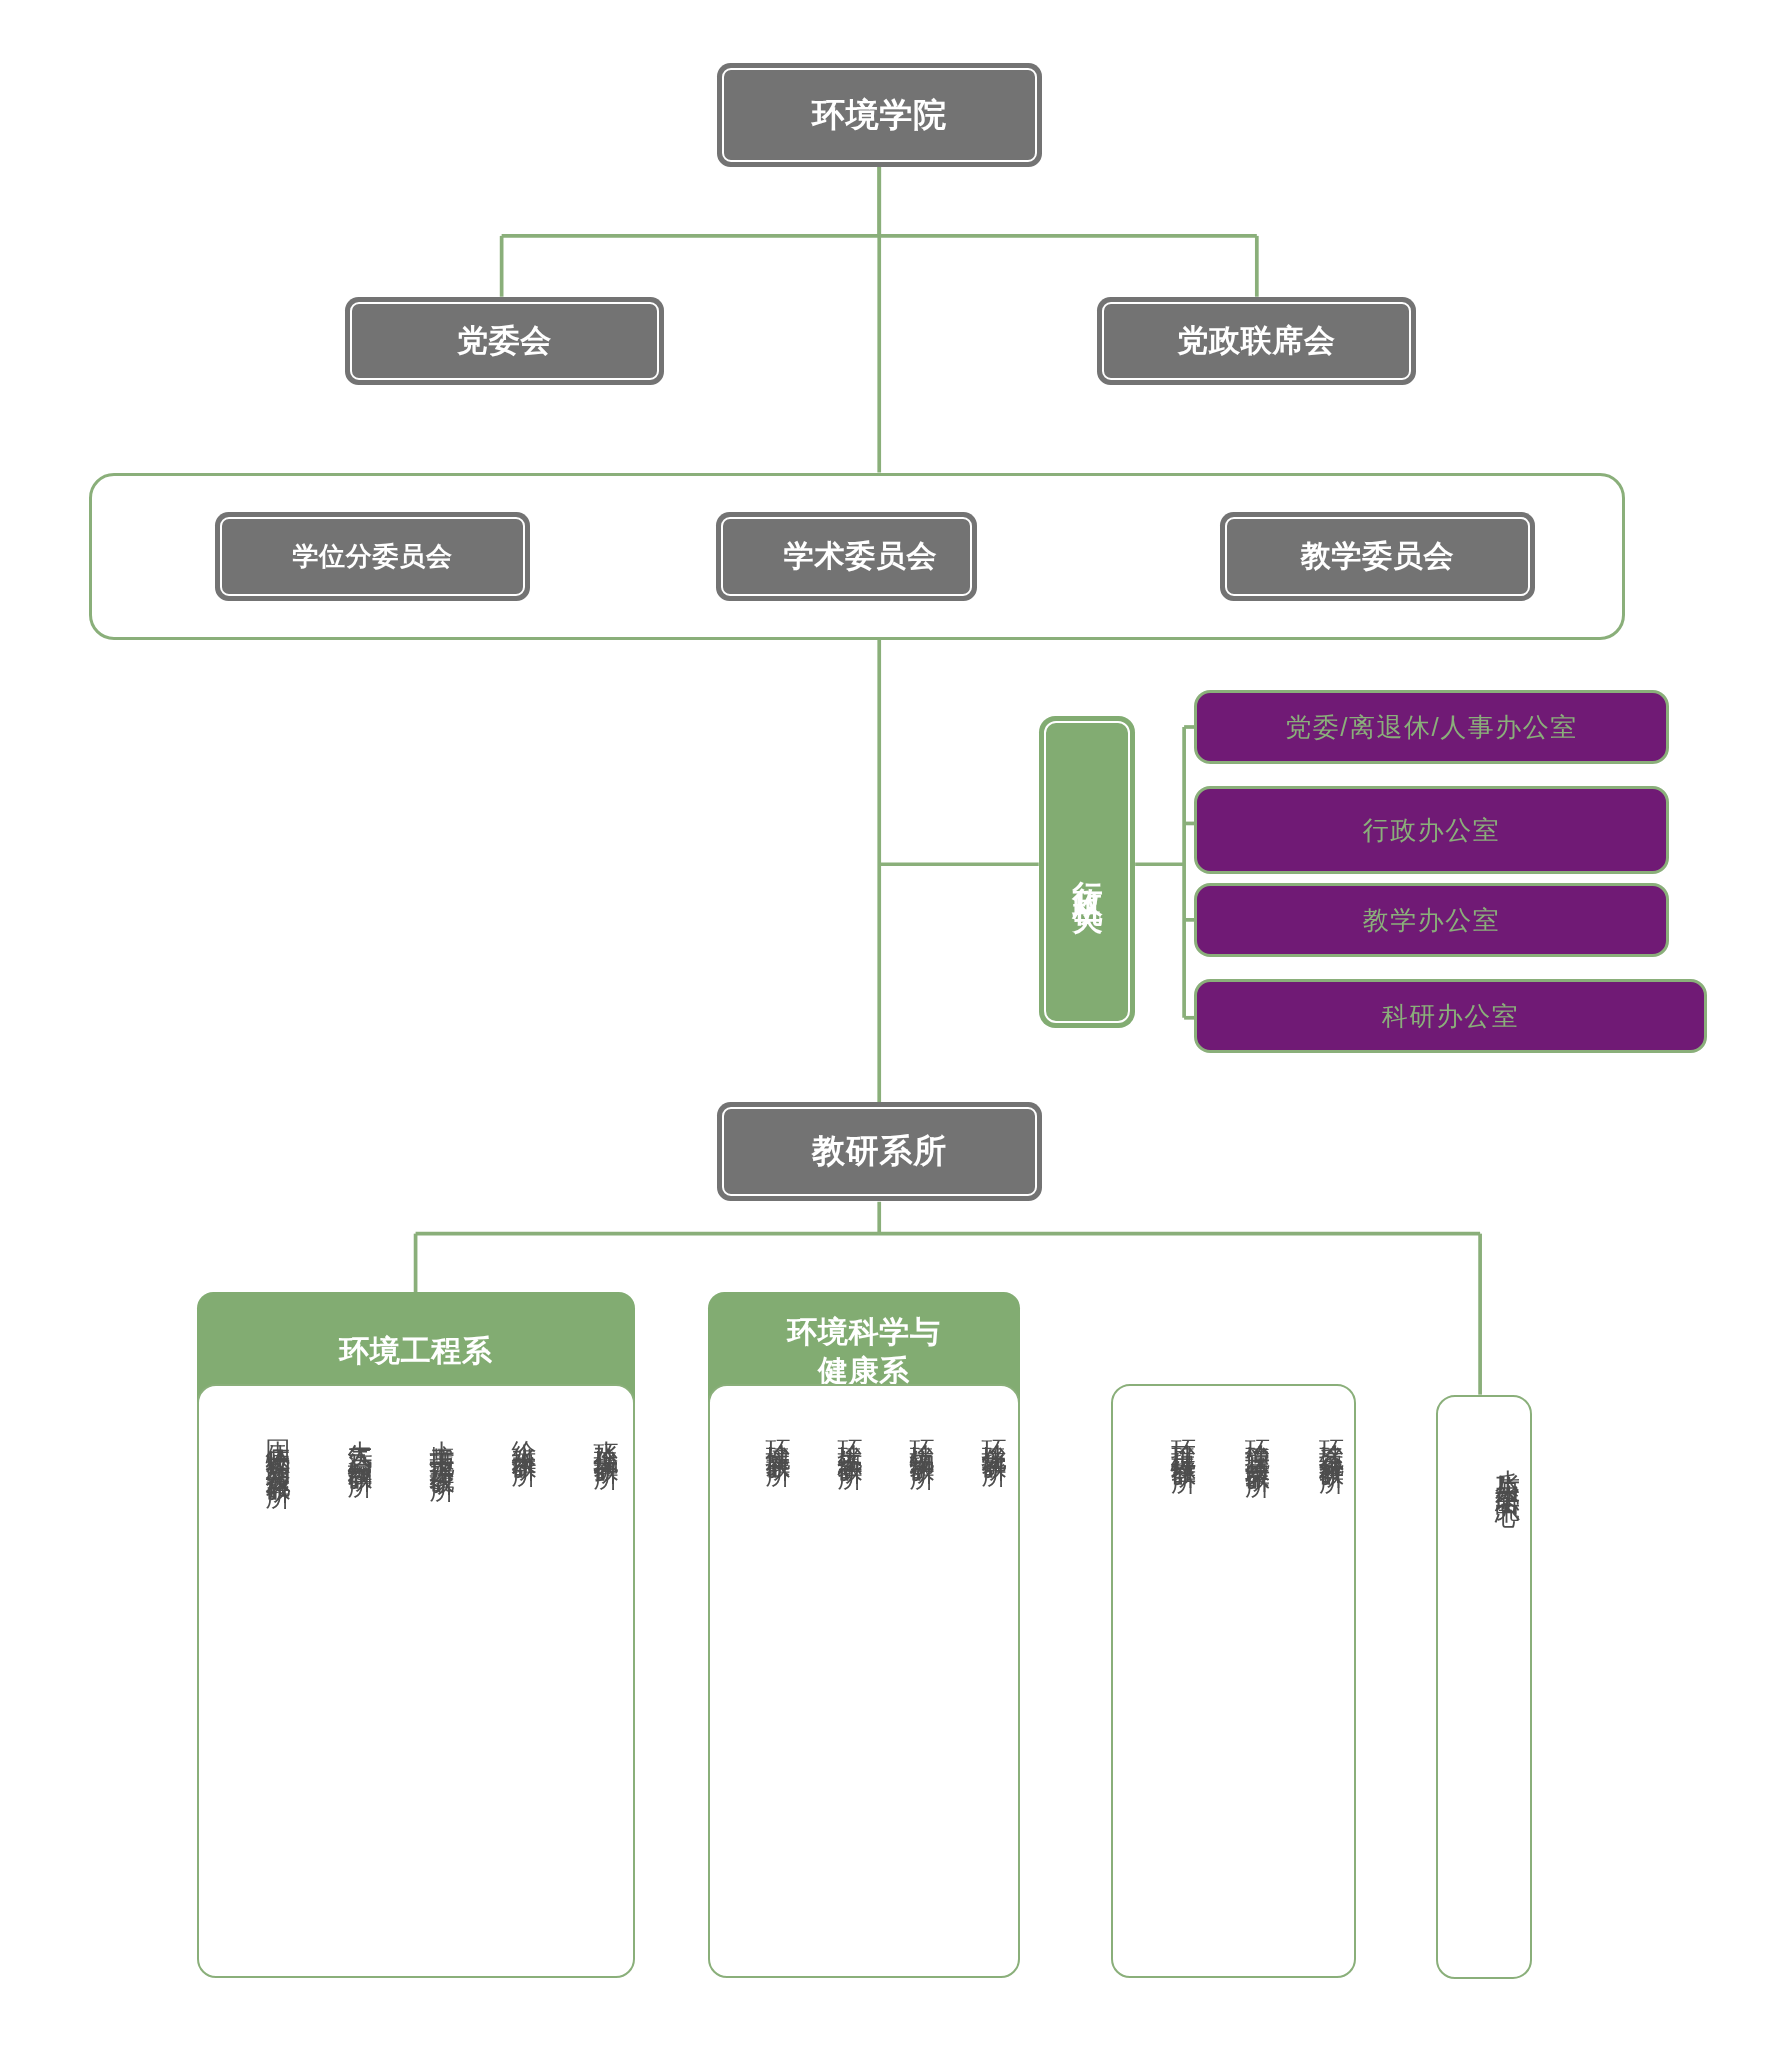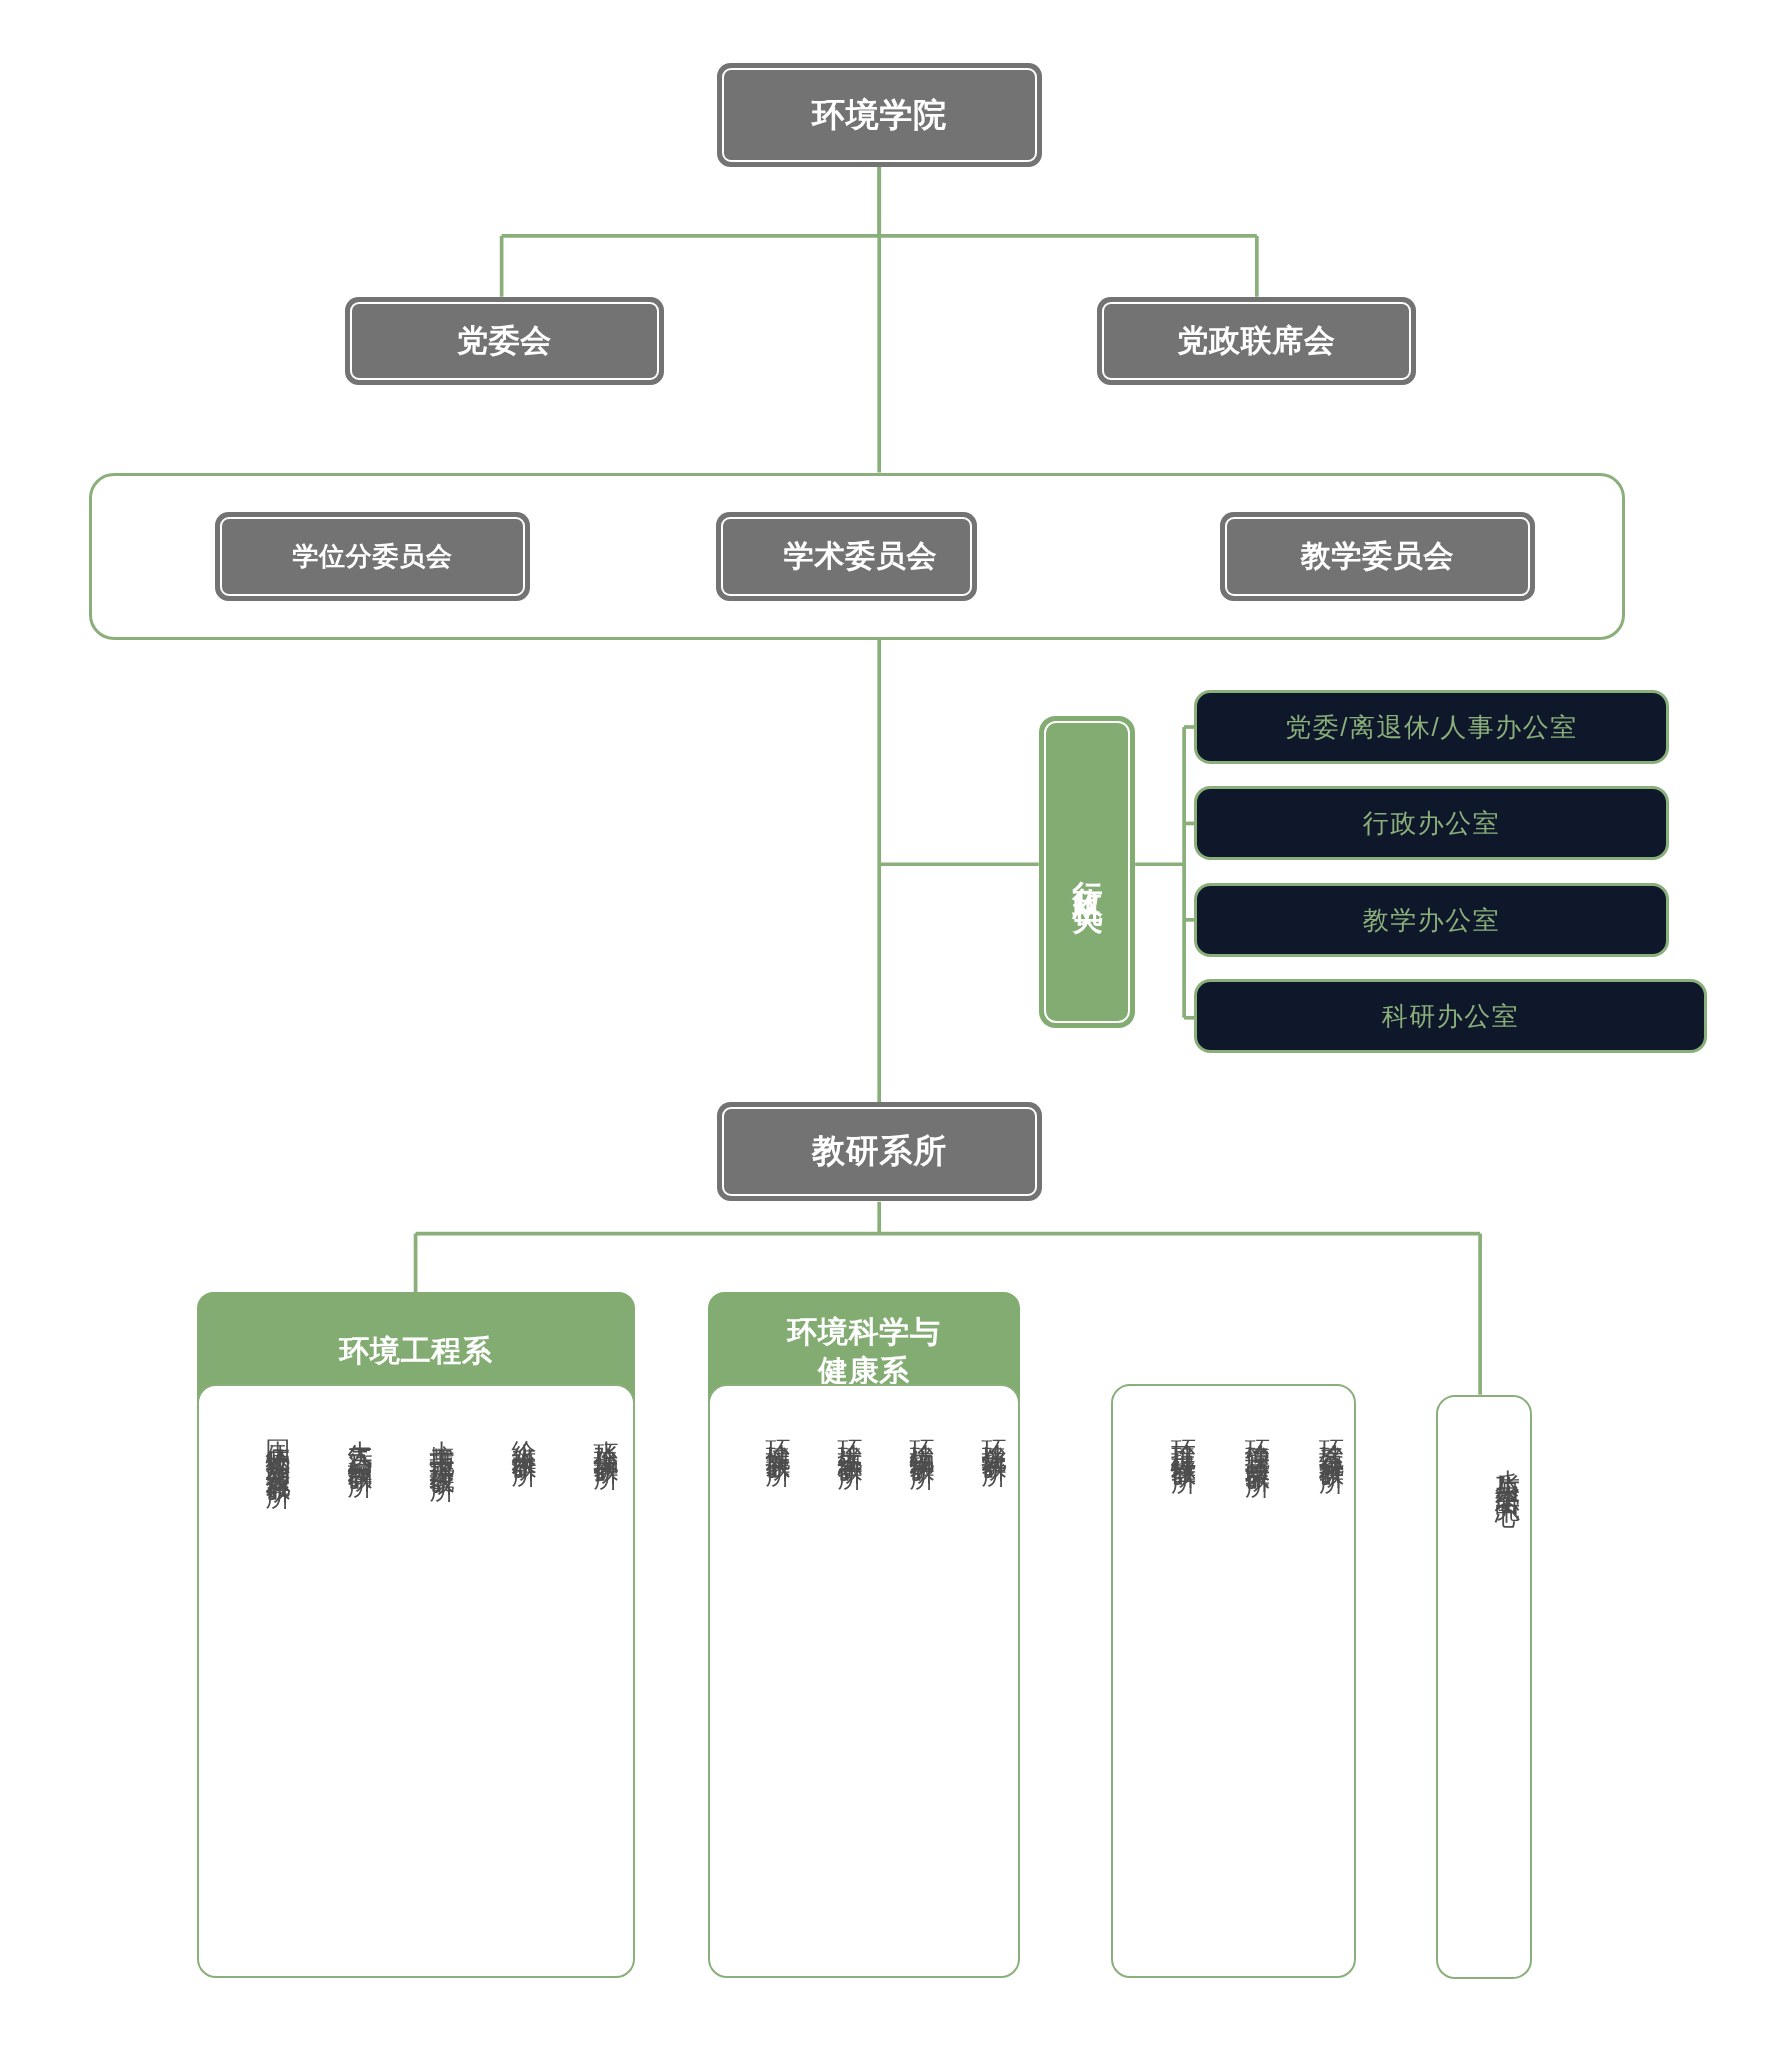--- a/index.html
+++ b/index.html
@@ -46,21 +46,21 @@
   .frame {
     position:absolute;
     border:3px solid #8aaf7a;
     border-radius:25px;
     background:transparent;
   }
 
   
   .office {
     position:absolute;
-    background:#0f172a;
+    background:#701a75;
     border:3px solid #8aaf7a;
     border-radius:16.3px;
     display:flex;
     align-items:center;
     justify-content:center;
     color:#8aaf7a;
     font-size:26px;
     letter-spacing:1.5px;
     white-space:nowrap;
   }
@@ -204,21 +204,21 @@
     <span>教学委员会</span>
   </div>
 
   <div class="vnode" style="left:1039px; top:716px; width:96px; height:312px;">
     <span>行政机关</span>
   </div>
 
   <div class="office" style="left:1194px; top:690px; width:475px; height:74px;">
     <span>党委/离退休/人事办公室</span>
   </div>
-  <div class="office" style="left:1194px; top:786px; width:475px; height:74px;">
+  <div class="office" style="left:1194px; top:786px; width:475px; height:88px;">
     <span>行政办公室</span>
   </div>
   <div class="office" style="left:1194px; top:883px; width:475px; height:74px;">
     <span>教学办公室</span>
   </div>
   <div class="office" style="left:1194px; top:979px; width:513px; height:74px;">
     <span>科研办公室</span>
   </div>
 
   <div class="gnode" style="left:717px; top:1102px; width:325px; height:99px; font-size:33px;">

